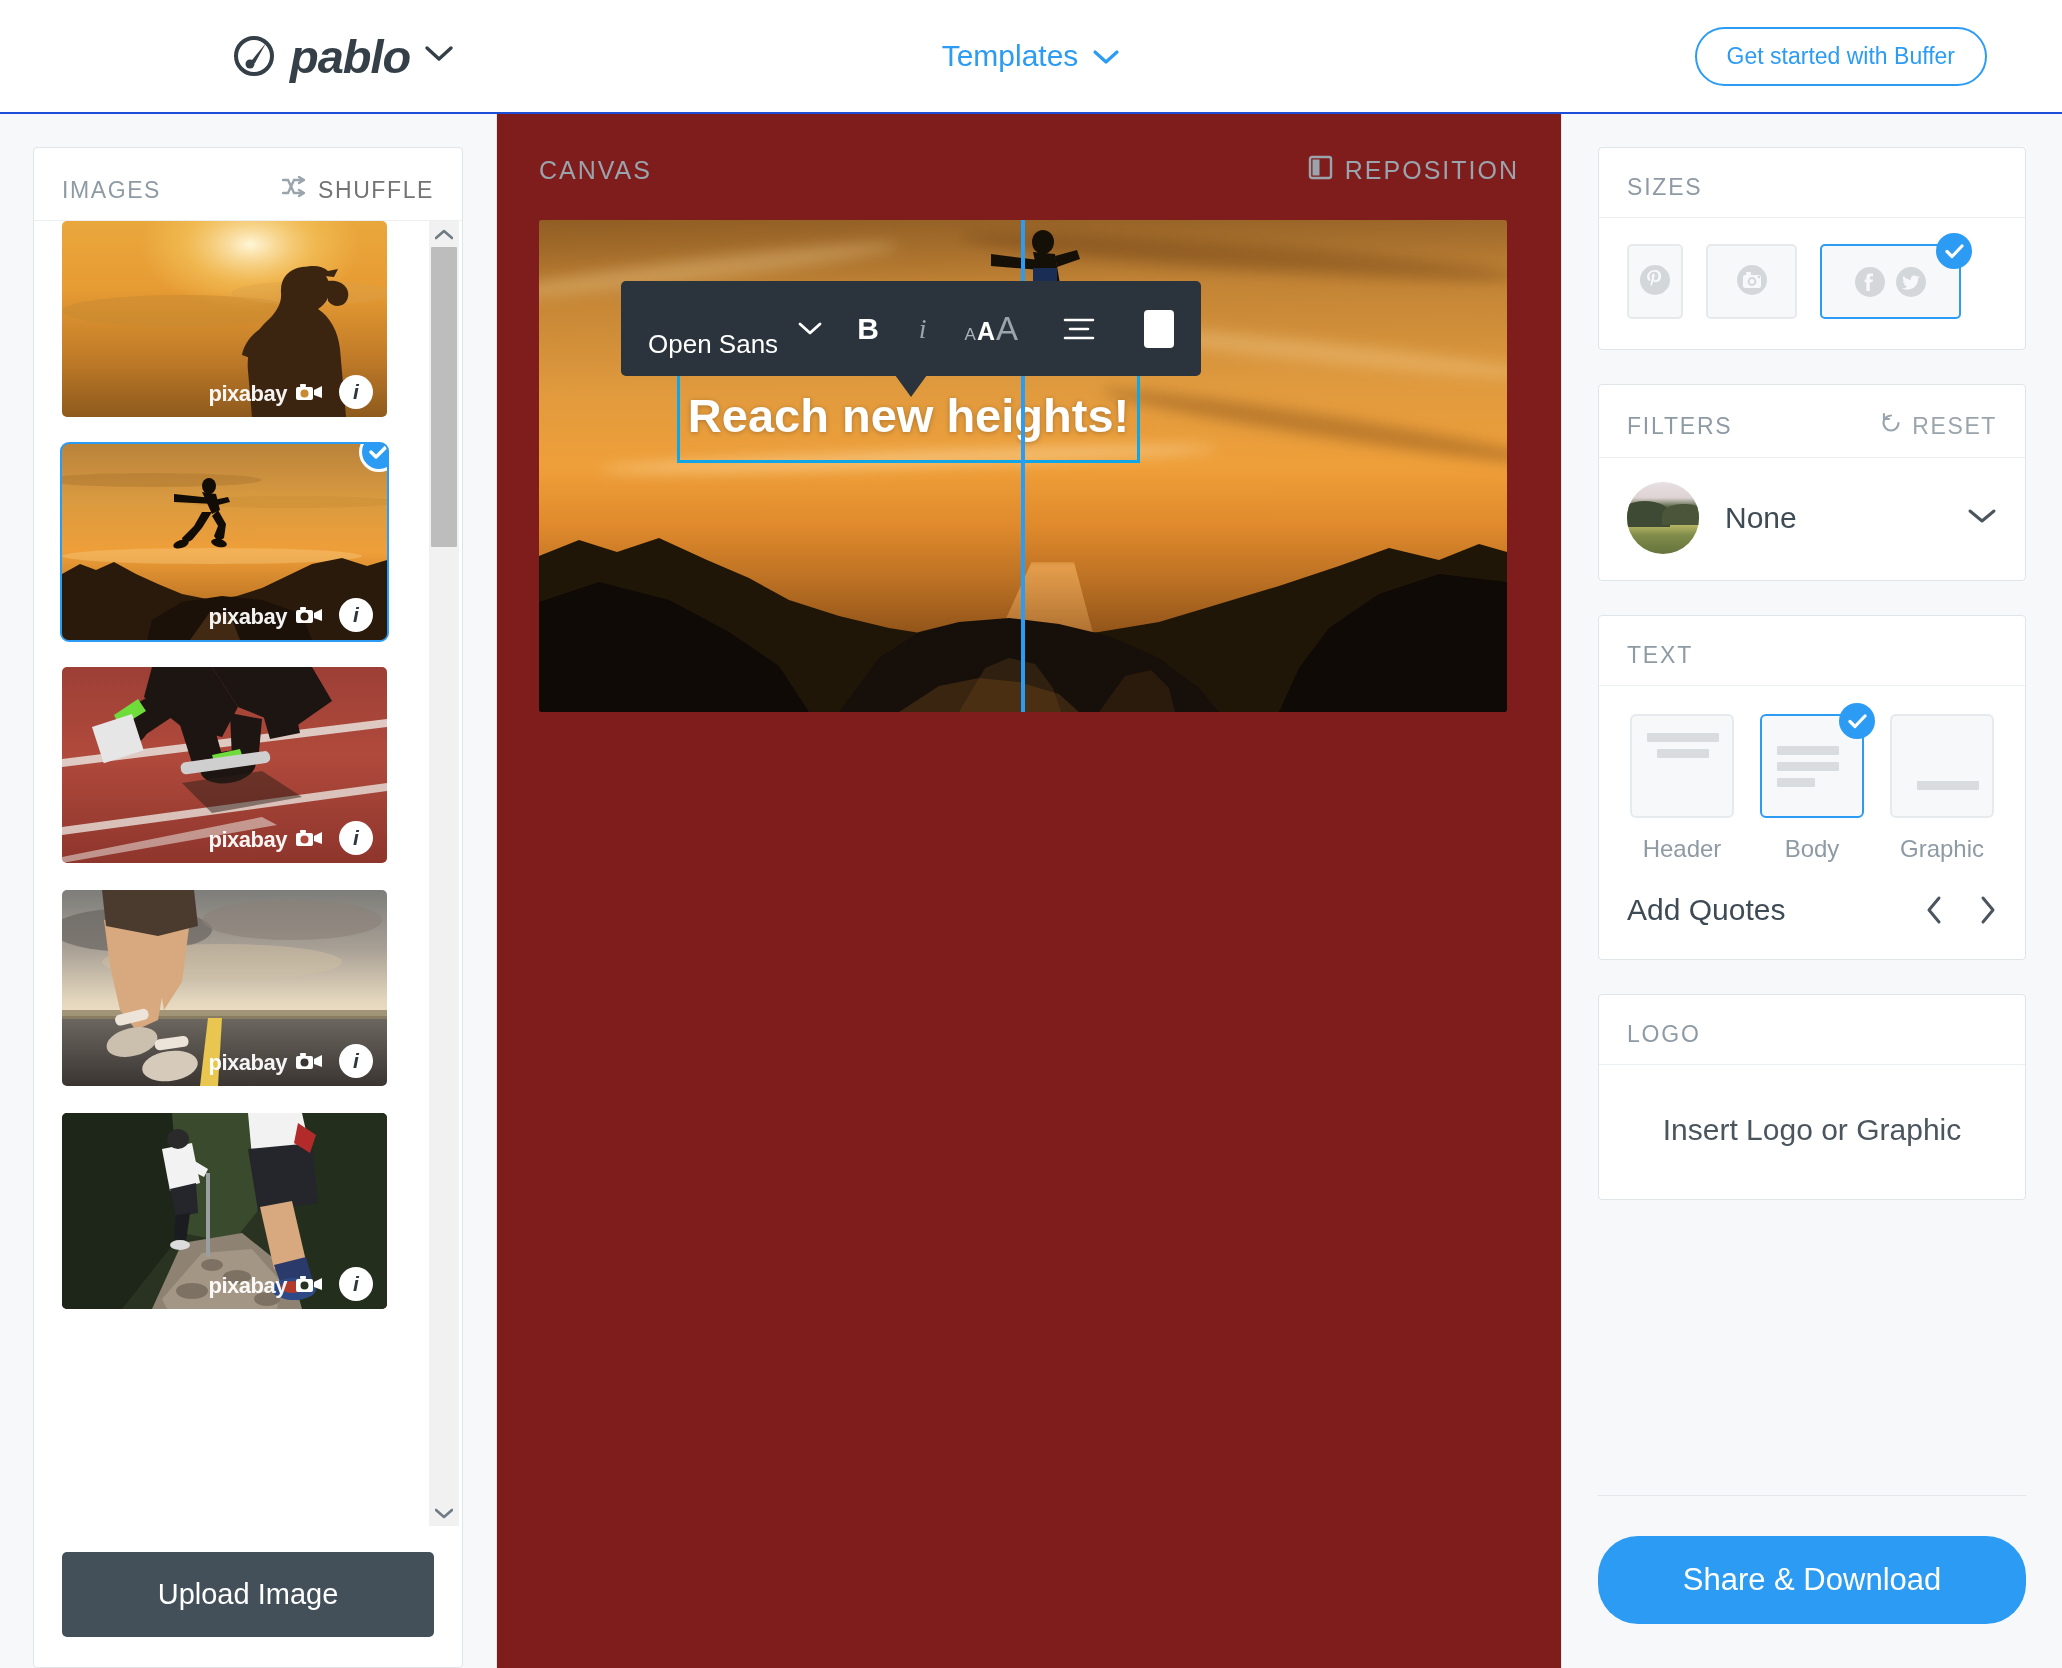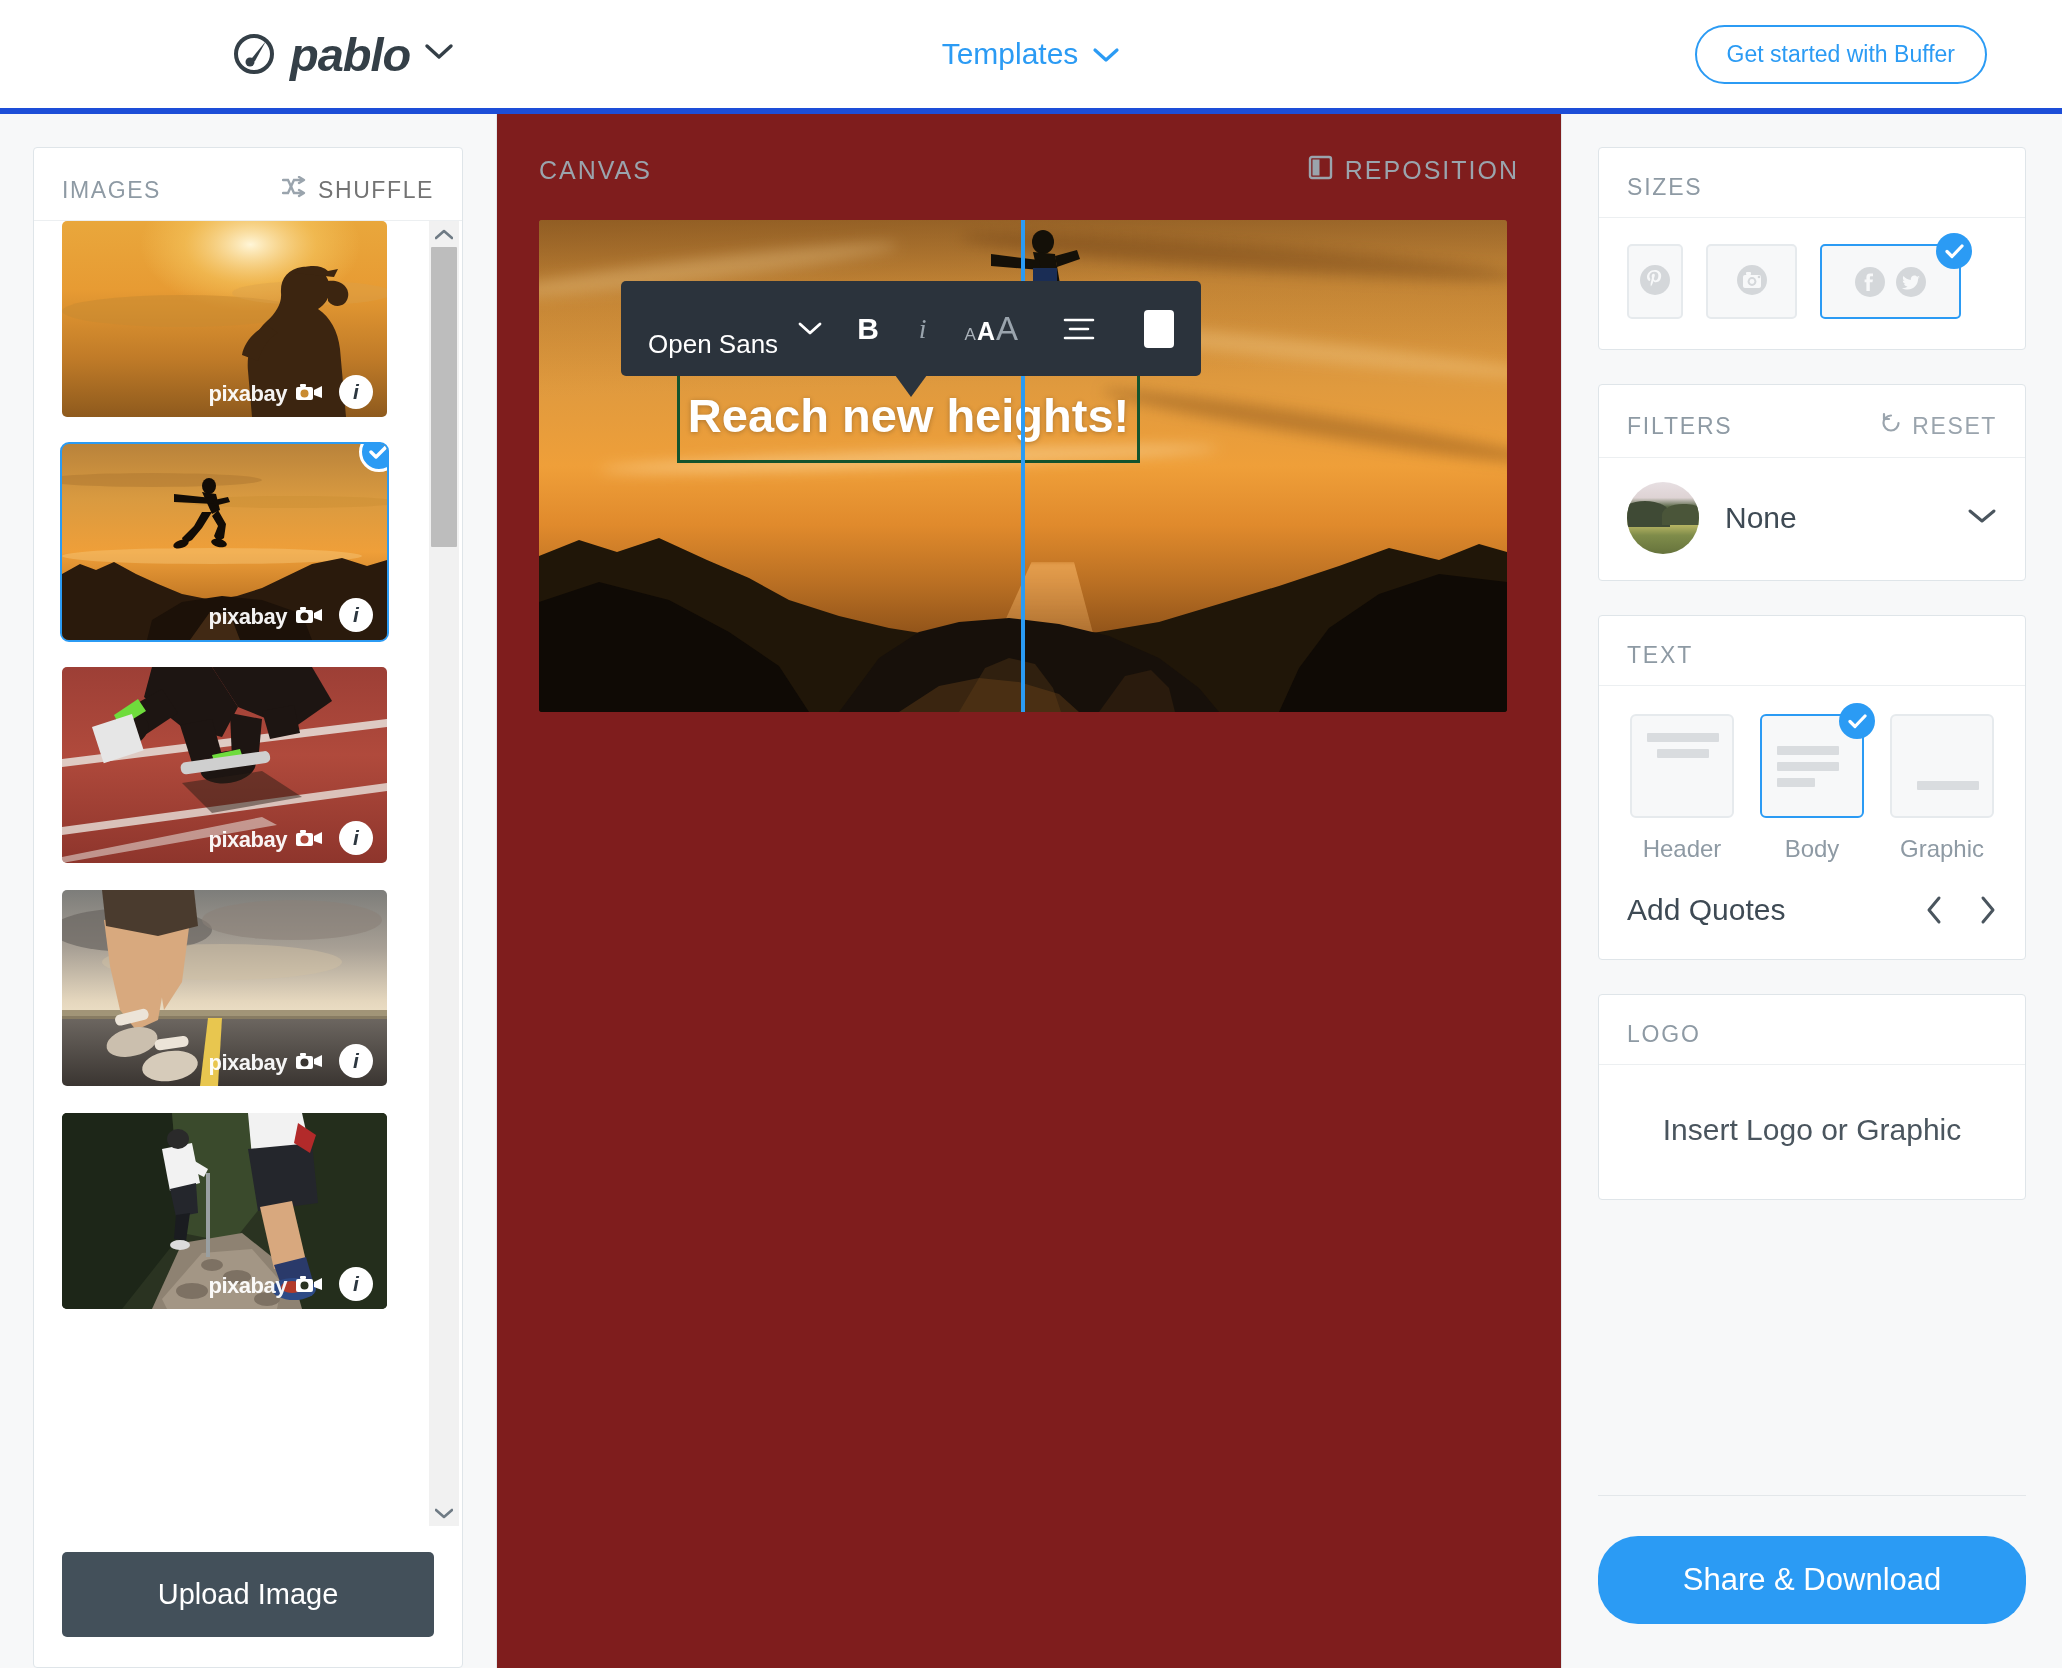--- a/index.html
+++ b/index.html
@@ -7,21 +7,21 @@
     width: 2062px; height: 1668px;
     font-family: "Liberation Sans", sans-serif;
     background: #fbfbfc;
     overflow: hidden;
   }
   .app { width: 2062px; height: 1668px; display: flex; flex-direction: column; background:#f7f8f9; }
 
   
   .header {
     height: 114px; min-height:114px; background: #ffffff;
-    border-bottom: 6px solid #1d4ed8;
+    border-bottom: 2px solid #1d4ed8;
     display: flex; align-items: center; position: relative;
   }
   .brand { display:flex; align-items:center; gap:14px; margin-left:232px; cursor:pointer; }
   .brand-mark { width:44px; height:44px; }
   .brand-word {
     font-size: 47px; font-weight: 700; font-style: italic;
     color: #343f47; letter-spacing: -1px; line-height:1;
   }
   .chev { display:inline-block; }
   .header-center {
@@ -163,21 +163,21 @@
     background: linear-gradient(to bottom, rgba(255,190,110,.55), rgba(120,70,25,.2));
     clip-path: polygon(45% 0%, 62% 0%, 78% 100%, 18% 100%);
     filter: blur(2px);
   }
   .guide-v {
     position:absolute; left:50%; top:0; bottom:0; width:4px;
     background:#2b9bf4; transform:translateX(-2px); z-index:7;
   }
   .text-box {
     position:absolute; left:138px; top:148px; width:463px; height:95px;
-    border:3px solid #14532d; z-index:6;
+    border:3px solid #0ea5e9; z-index:6;
     display:flex; align-items:center; justify-content:center;
   }
   .canvas-text {
     color:#fff; font-size:47px; font-weight:700; white-space:nowrap;
     text-shadow: 0 1px 5px rgba(0,0,0,.25);
   }
   .toolbar {
     position:absolute; left:82px; top:61px; width:580px; height:95px;
     background:#2b333c; border-radius:5px; z-index:9;
     display:flex; align-items:center; padding: 0 27px 0 27px;

